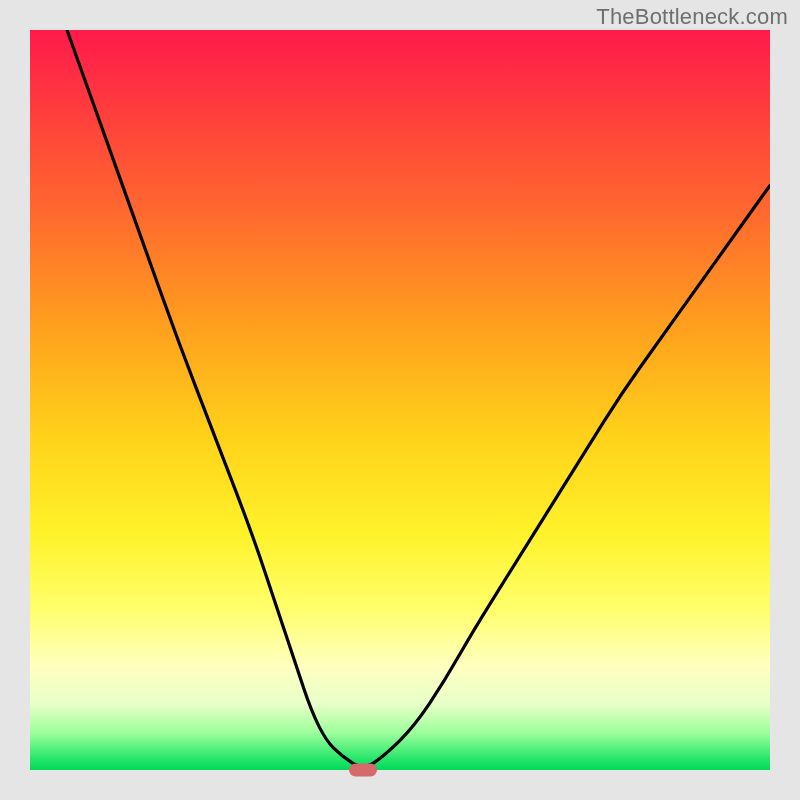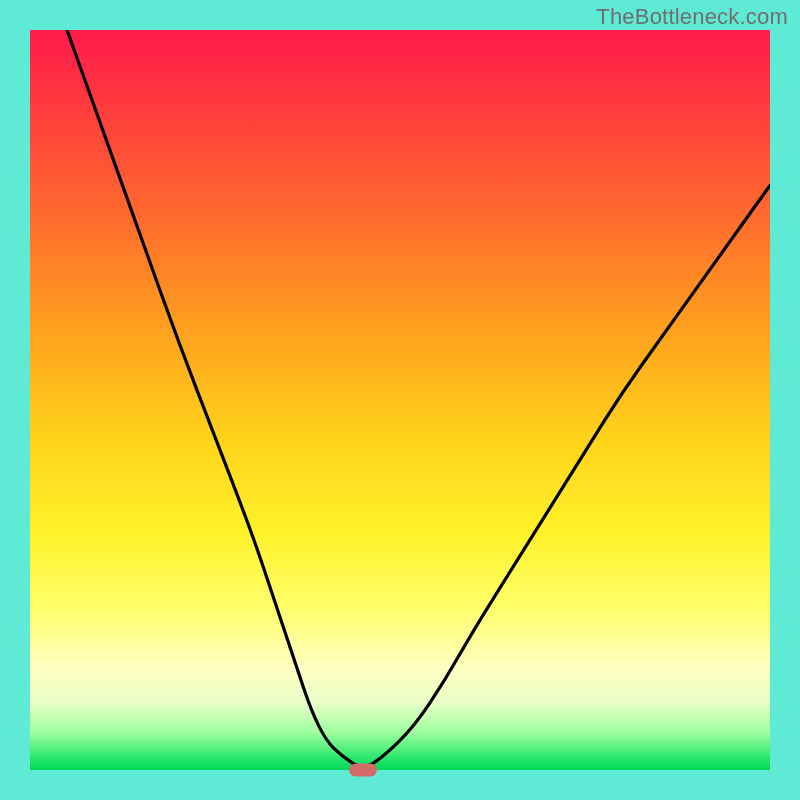--- a/index.html
+++ b/index.html
@@ -8,21 +8,21 @@
     width: 800px;
     height: 800px;
     overflow: hidden;
     background: #000;
     font-family: Arial, Helvetica, sans-serif;
   }
   .frame {
     position: relative;
     width: 800px;
     height: 800px;
-    background: #5eead4;
+    background: #e5e5e5;
   }
   .plot-area {
     position: absolute;
     left: 30px;
     top: 30px;
     width: 740px;
     height: 740px;
     background: linear-gradient(to bottom,
       #ff1a4b 0%,
       #ff3a3e 10%,

